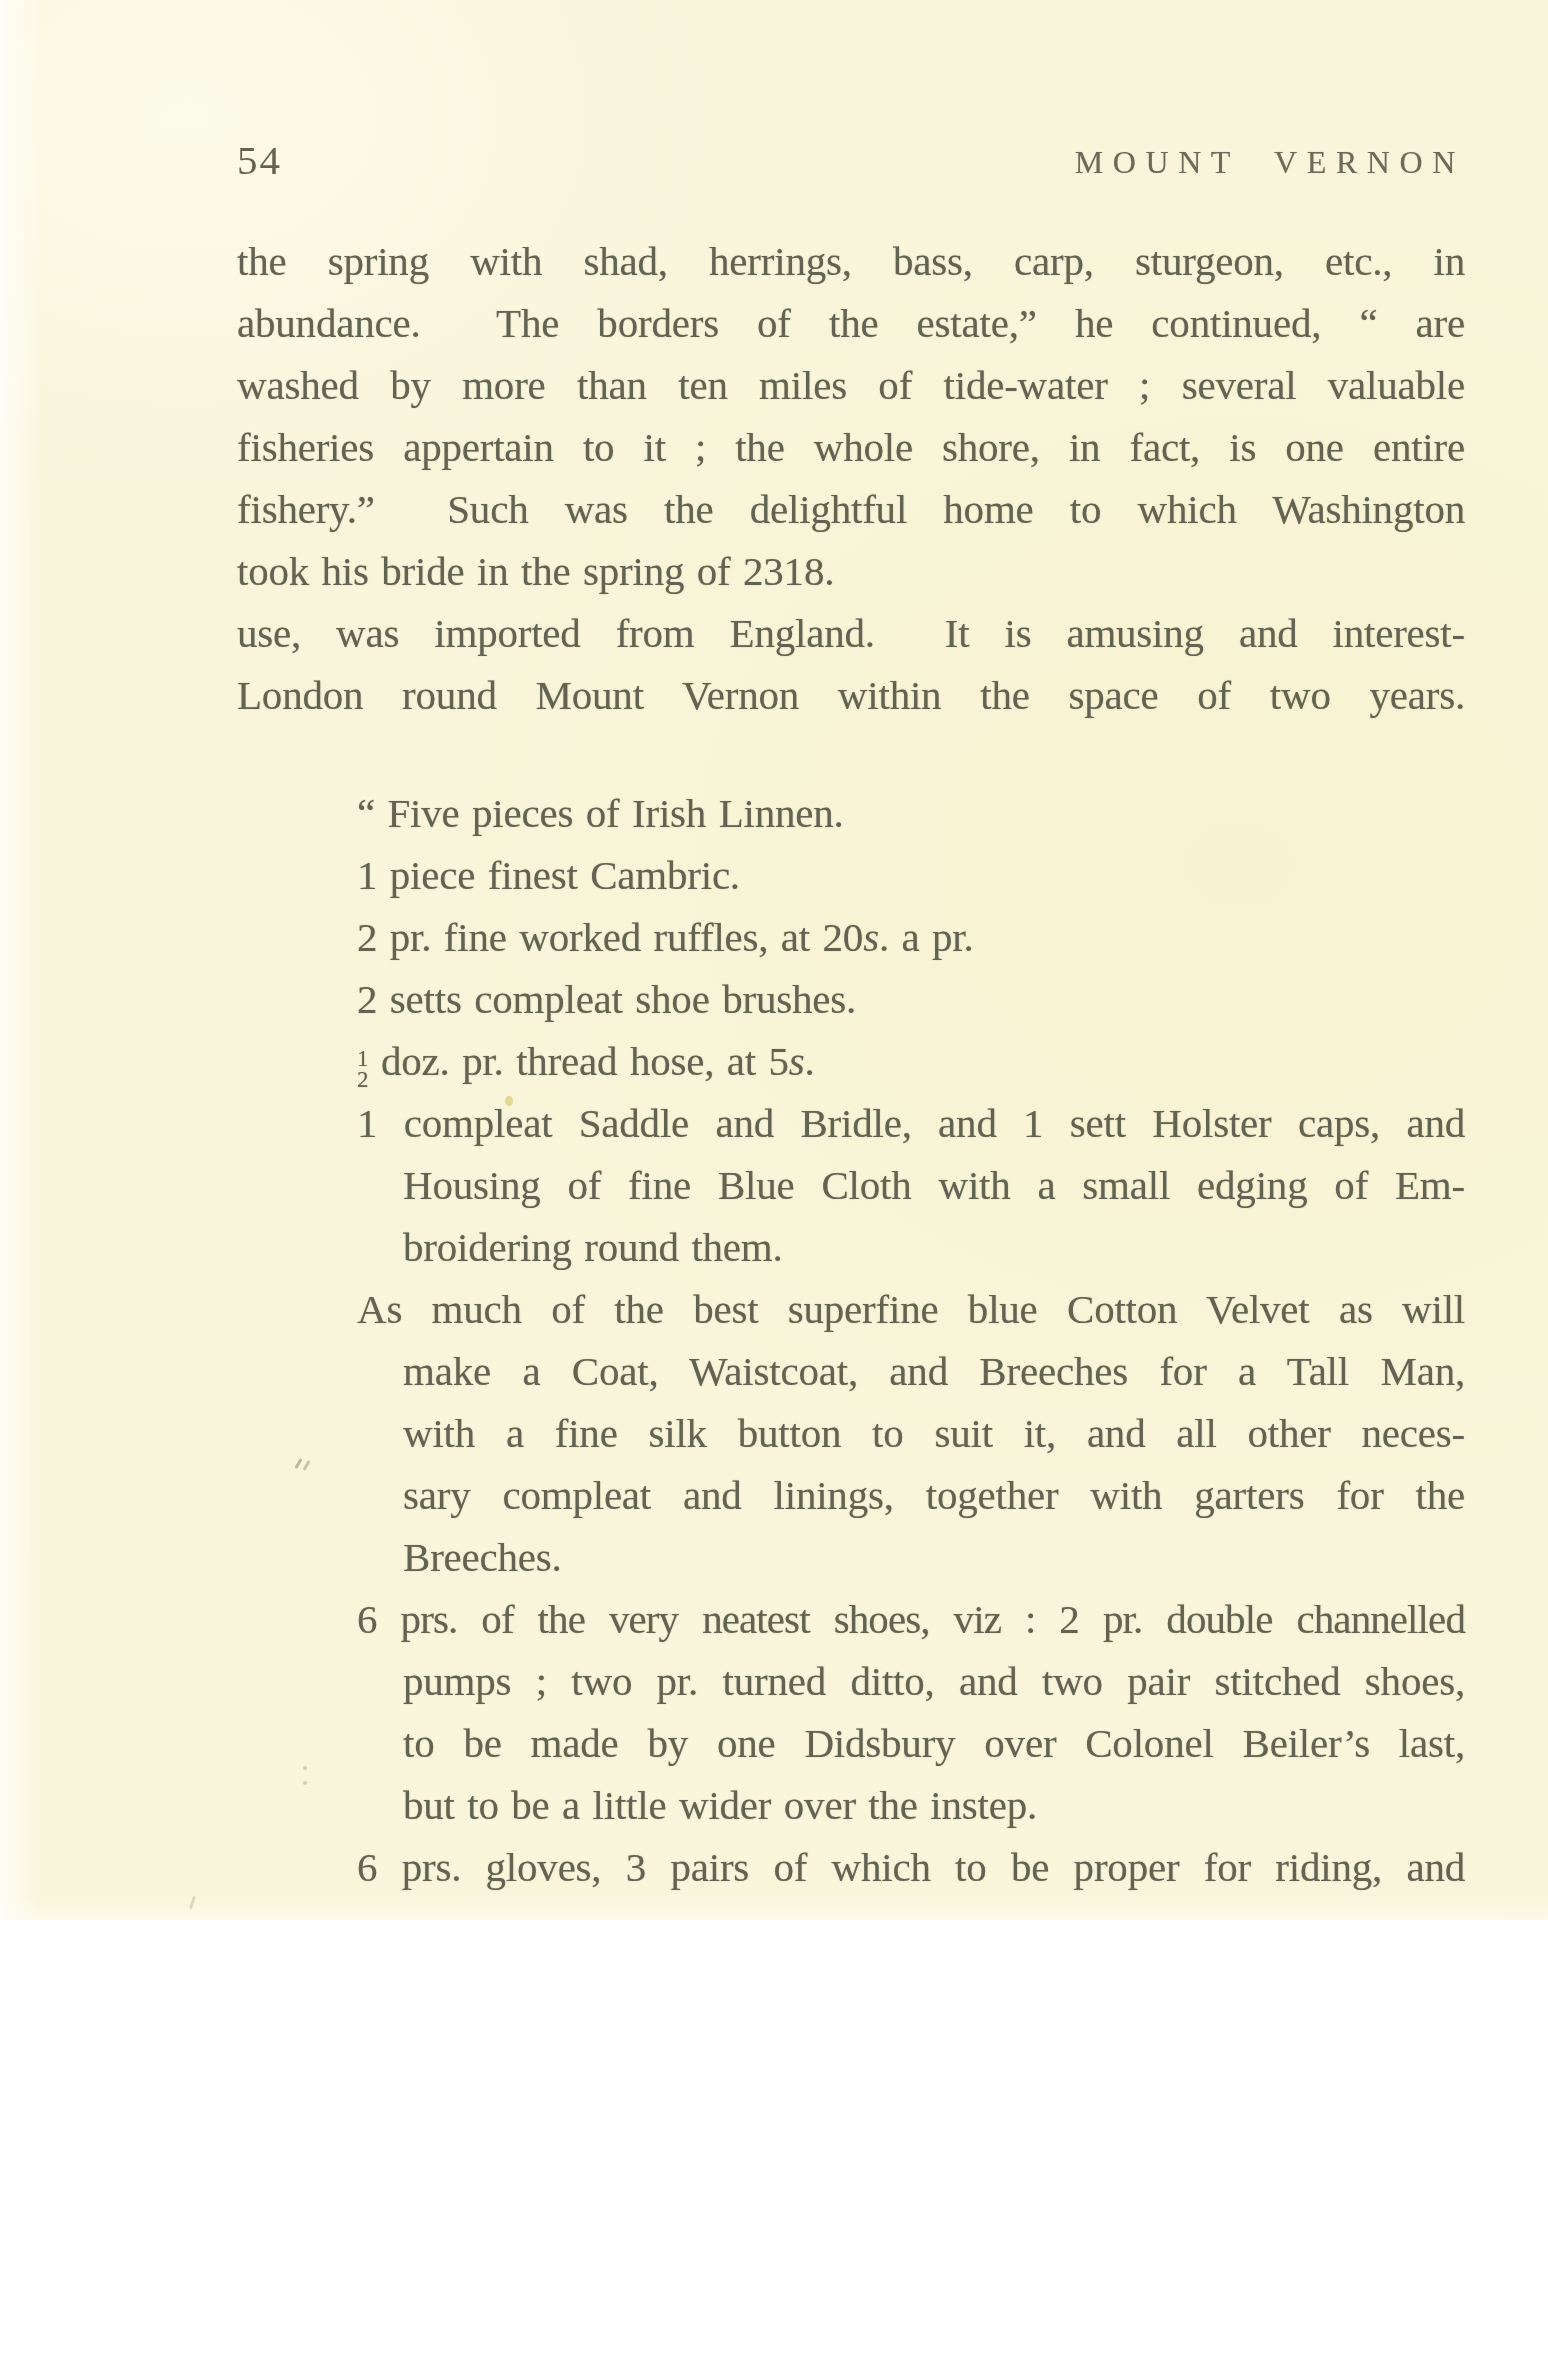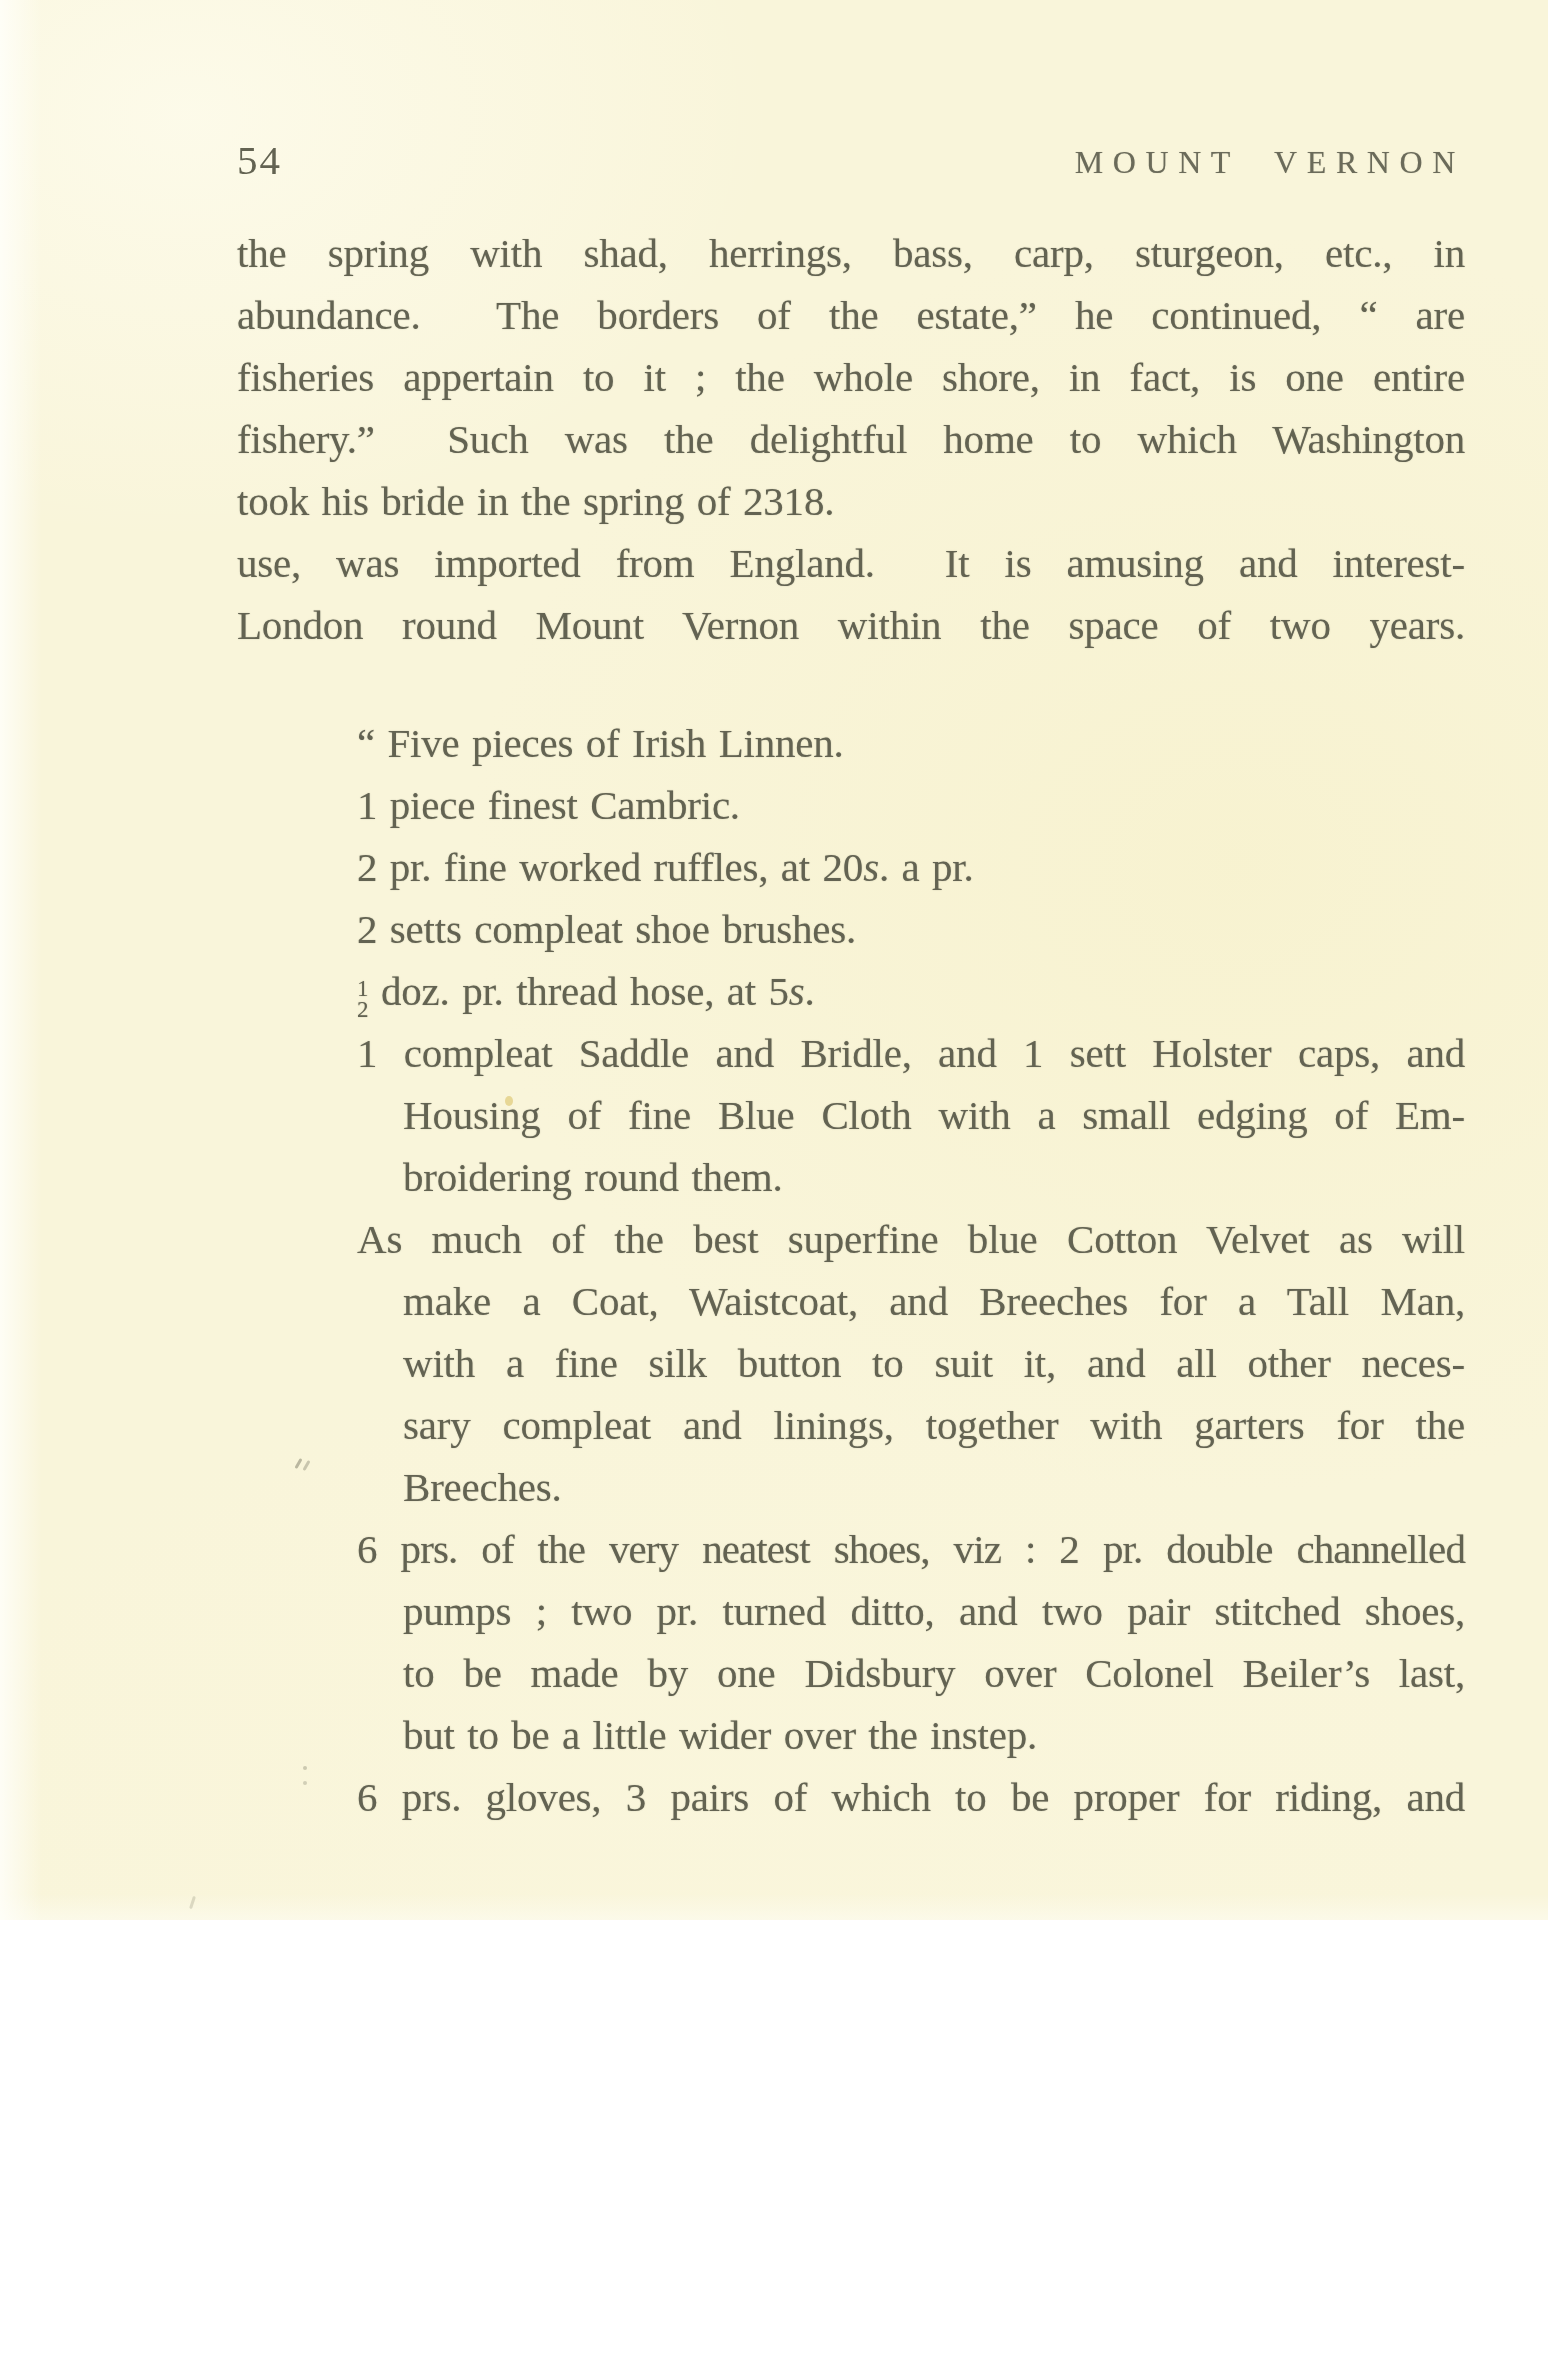--- a/index.html
+++ b/index.html
@@ -27,21 +27,21 @@
   }
   .head {
     position: absolute; left: 237px; top: 146px; width: 1228px;
     text-align: right;
     font-size: 32px; line-height: 1;
     letter-spacing: 0.30em; word-spacing: 0.55em;
     color: #6b6b5a;
     text-shadow: 0 0 1px rgba(107,107,90,0.4);
   }
   .text-col {
-    position: absolute; left: 237px; top: 222px; width: 1228px;
+    position: absolute; left: 237px; top: 230px; width: 1228px;
     text-shadow: 0 0 1.2px rgba(99,99,82,0.45);
   }
   .line {
     font-size: 41px;
     line-height: 62px;
     height: 62px;
     letter-spacing: -0.005em;
     word-spacing: 0.06em;
     white-space: normal;
   }
@@ -82,20 +82,21 @@
 <div class="sheet">
 
   <div class="pageno">54</div>
   <div class="head">MOUNT VERNON</div>
 
   <div class="text-col">
 
     <div>
       <div class="line j">the spring with shad, herrings, bass, carp, sturgeon, etc., in</div>
       <div class="line j">abundance.&nbsp; The borders of the estate,” he continued, “ are</div>
+      <div class="line j">washed by more than ten miles of tide-water ; several valuable</div>
       <div class="line j">fisheries appertain to it ; the whole shore, in fact, is one entire</div>
       <div class="line j">fishery.”&nbsp; Such was the delightful home to which Washington</div>
       <div class="line">took his bride in the spring of 2318.</div>
     </div>
 
     <div>
       <div class="line j">use, was imported from England.&nbsp; It is amusing and interest-</div>
       <div class="line j">London round Mount Vernon within the space of two years.</div>
     </div>
 

